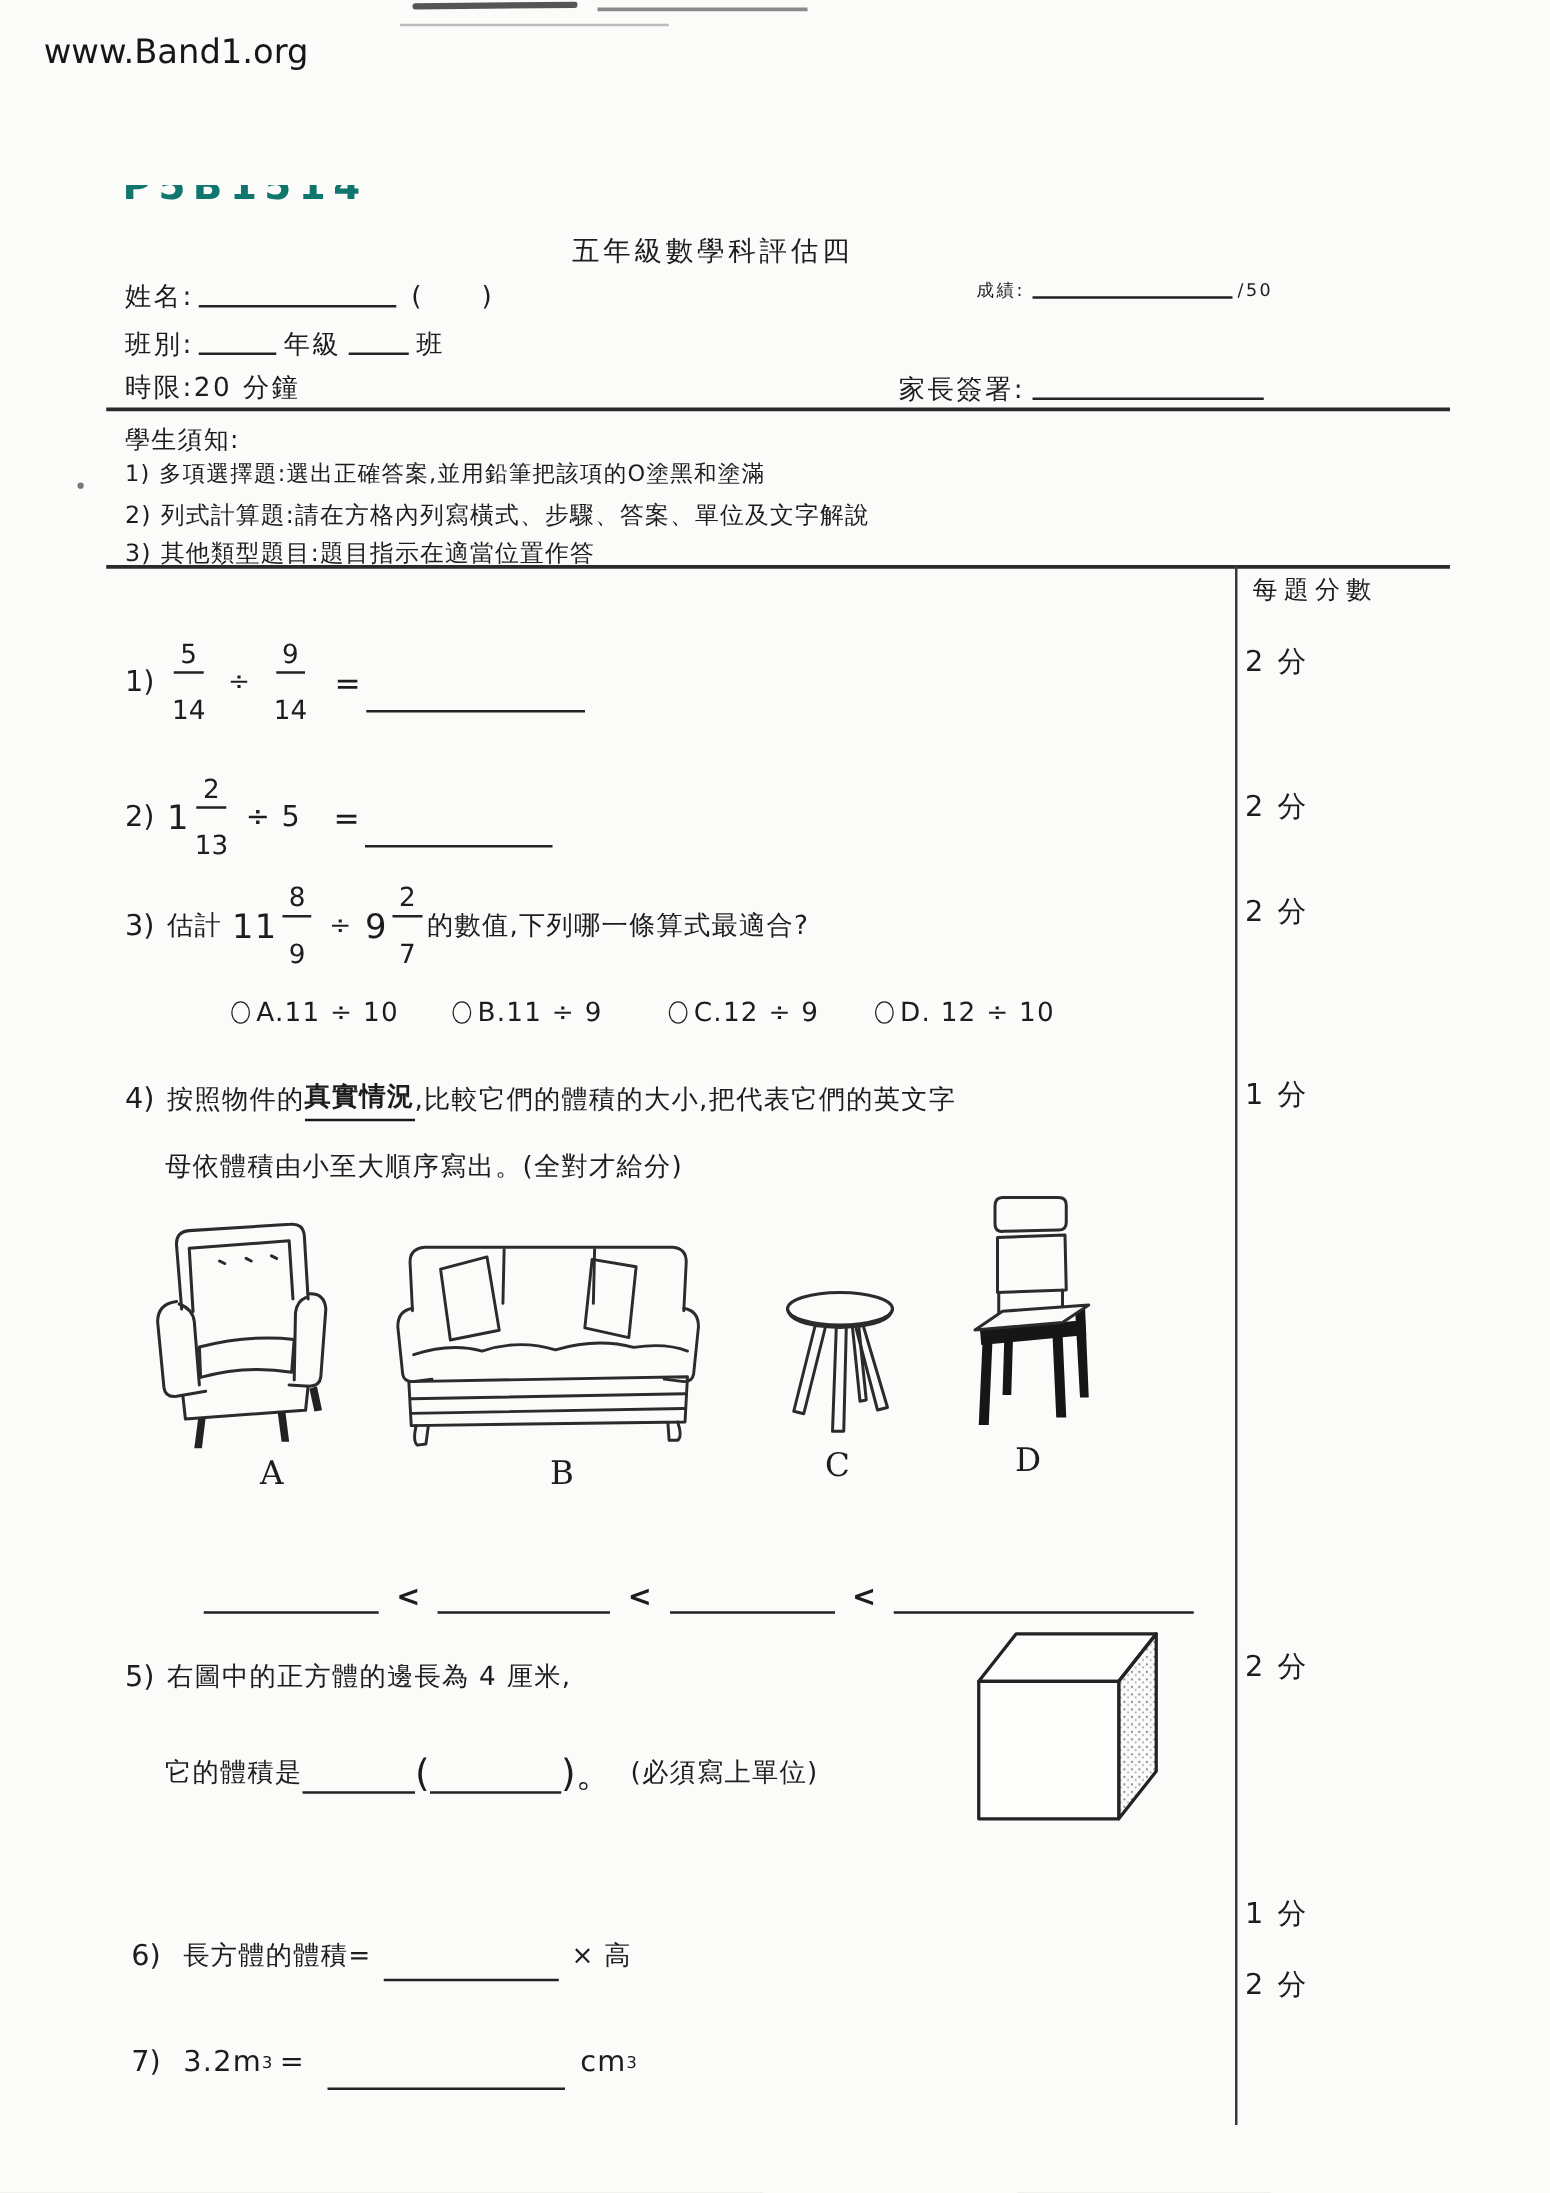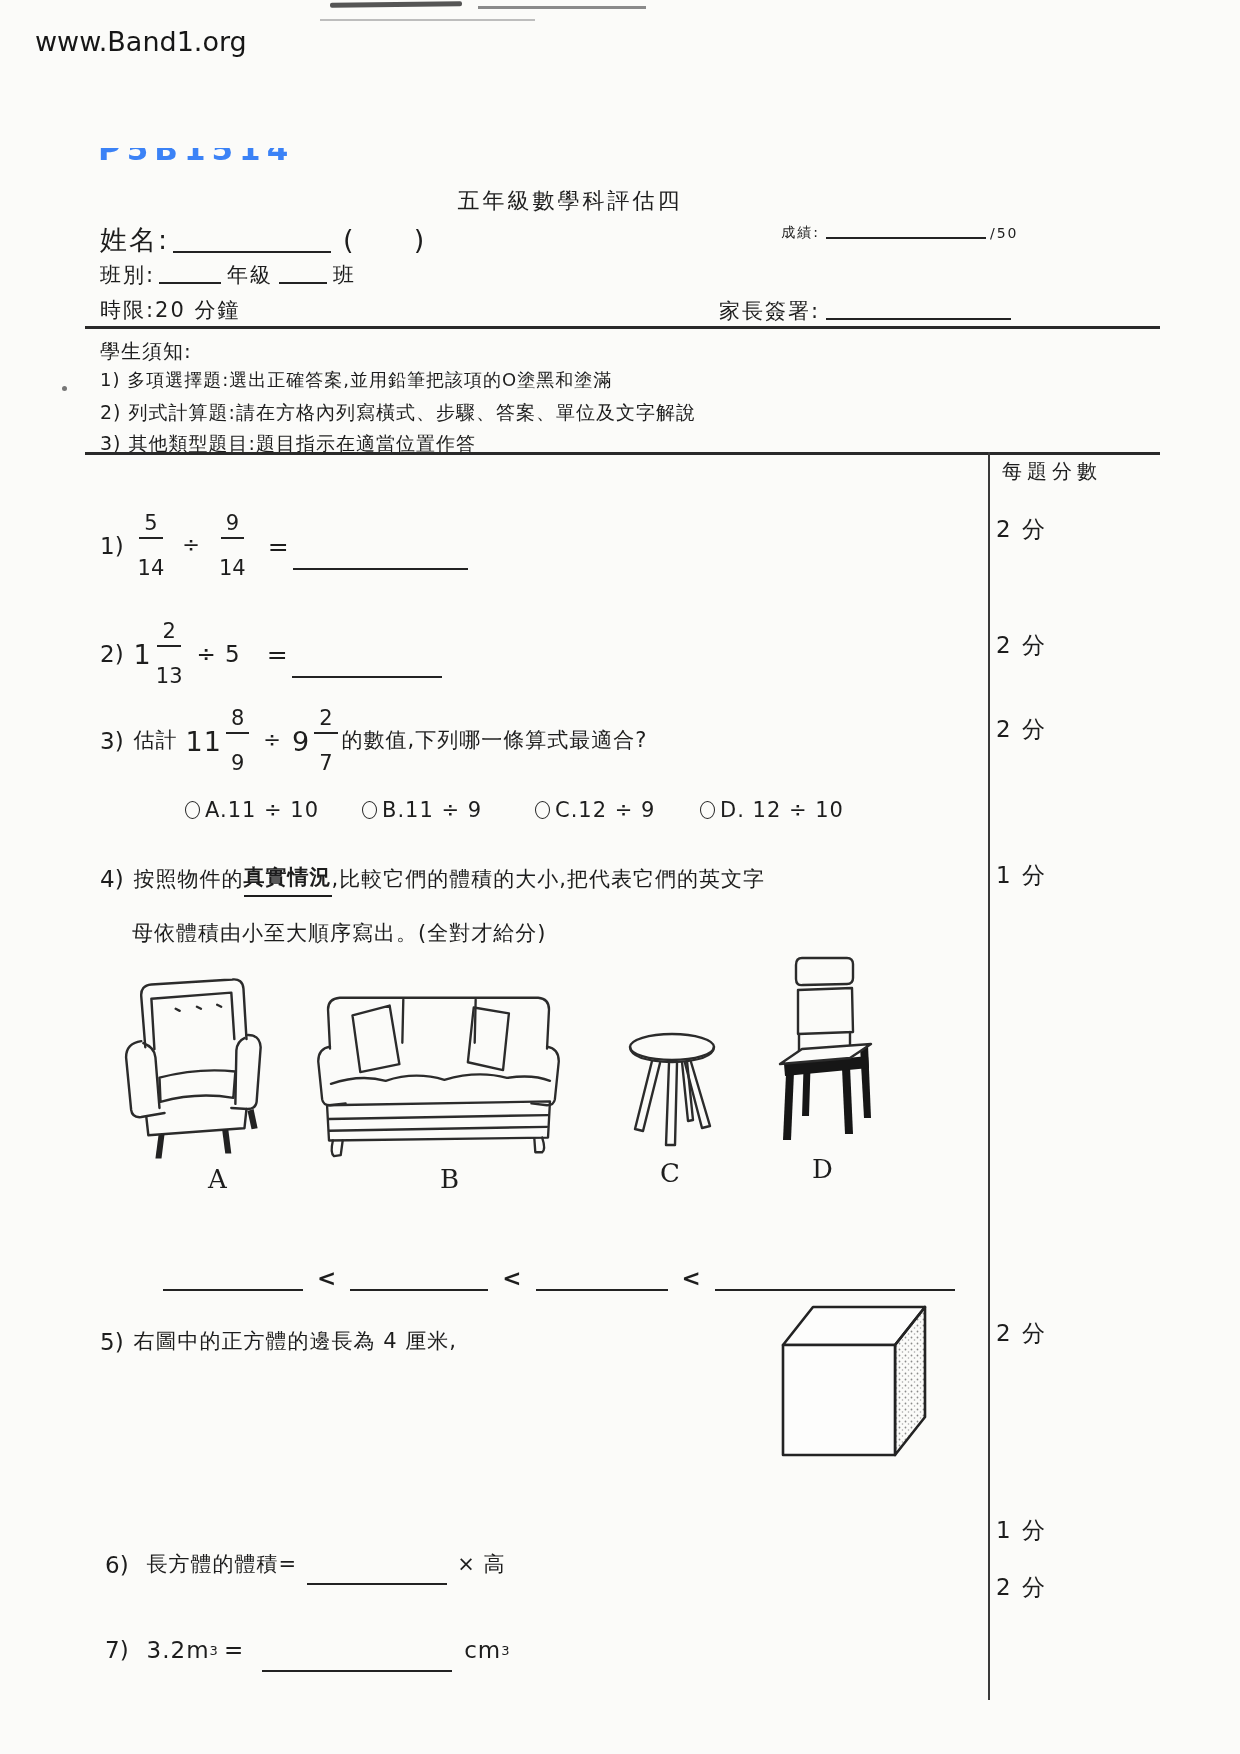--- a/index.html
+++ b/index.html
@@ -37,26 +37,26 @@
 <div class="page">
 
   <div class="artifact" style="left:330px;top:2px;width:132px;height:5px;transform:rotate(-0.6deg);border-radius:2px;"></div>
   <div class="artifact" style="left:478px;top:6px;width:168px;height:3px;background:#8a8a8a;"></div>
   <div class="artifact" style="left:320px;top:19px;width:215px;height:2px;background:#bdbdbd;"></div>
   <div class="artifact" style="left:62px;top:386px;width:5px;height:5px;border-radius:50%;background:#777;"></div>
 
   <div class="abs" style="left:35px;top:26px;font-size:27px;color:#161616;">www.Band1.org</div>
 
   <div class="abs" style="left:98px;top:148px;width:220px;height:18px;overflow:hidden;">
-    <span style="display:block;margin-top:-17px;font-size:31px;font-weight:600;letter-spacing:6px;color:#3b82f6;">P5B1514</span>
+    <span style="display:block;margin-top:-17px;font-size:31px;font-weight:600;letter-spacing:6px;color:#0f766e;">P5B1514</span>
   </div>
 
   <div class="abs" style="left:400px;top:186px;width:340px;text-align:center;font-size:22px;letter-spacing:3px;">五年級數學科評估四</div>
 
-  <div class="abs row" style="left:100px;top:222px;font-size:27px;letter-spacing:2px;">
+  <div class="abs row" style="left:100px;top:222px;font-size:21px;letter-spacing:2px;">
     <span>姓名:</span>
     <span class="blank" style="width:158px;margin-left:4px;"></span>
     <span style="margin-left:12px;">(　　)</span>
   </div>
   <div class="abs row" style="left:100px;top:260px;font-size:21px;letter-spacing:2px;">
     <span>班別:</span>
     <span class="blank" style="width:62px;margin-left:4px;"></span>
     <span style="margin-left:6px;">年級</span>
     <span class="blank" style="width:48px;margin-left:6px;"></span>
     <span style="margin-left:6px;">班</span>
@@ -239,20 +239,28 @@
     <span class="lt">&lt;</span>
     <span class="blank" style="width:132px;"></span>
     <span class="lt">&lt;</span>
     <span class="blank" style="width:240px;"></span>
   </div>
 
   <div class="abs row" style="left:100px;top:1326px;">
     <span class="qno">5)</span>
     <span class="qtext">右圖中的正方體的邊長為 4 厘米,</span>
   </div>
+  <div class="abs row" style="left:132px;top:1398px;height:42px;">
+    <span class="qtext">它的體積是</span>
+    <span class="blank" style="width:90px;"></span>
+    <span class="paren">(</span>
+    <span class="blank" style="width:105px;"></span>
+    <span class="paren">)。</span>
+    <span class="qtext" style="margin-left:14px;">(必須寫上單位)</span>
+  </div>
 
   <svg class="abs" style="left:778px;top:1300px;" width="152" height="160" viewBox="0 0 152 160">
     <defs>
       <pattern id="speck" width="6" height="6" patternUnits="userSpaceOnUse">
         <circle cx="1.5" cy="1.5" r="0.9" fill="#8a8a8a"></circle>
         <circle cx="4.5" cy="4" r="0.8" fill="#a5a5a5"></circle>
       </pattern>
     </defs>
     <g stroke="#232323" stroke-width="2.6" stroke-linejoin="round">
       <path d="M5,45 L35,7 L147,7 L117,45 Z" fill="#fdfdfc"></path>

